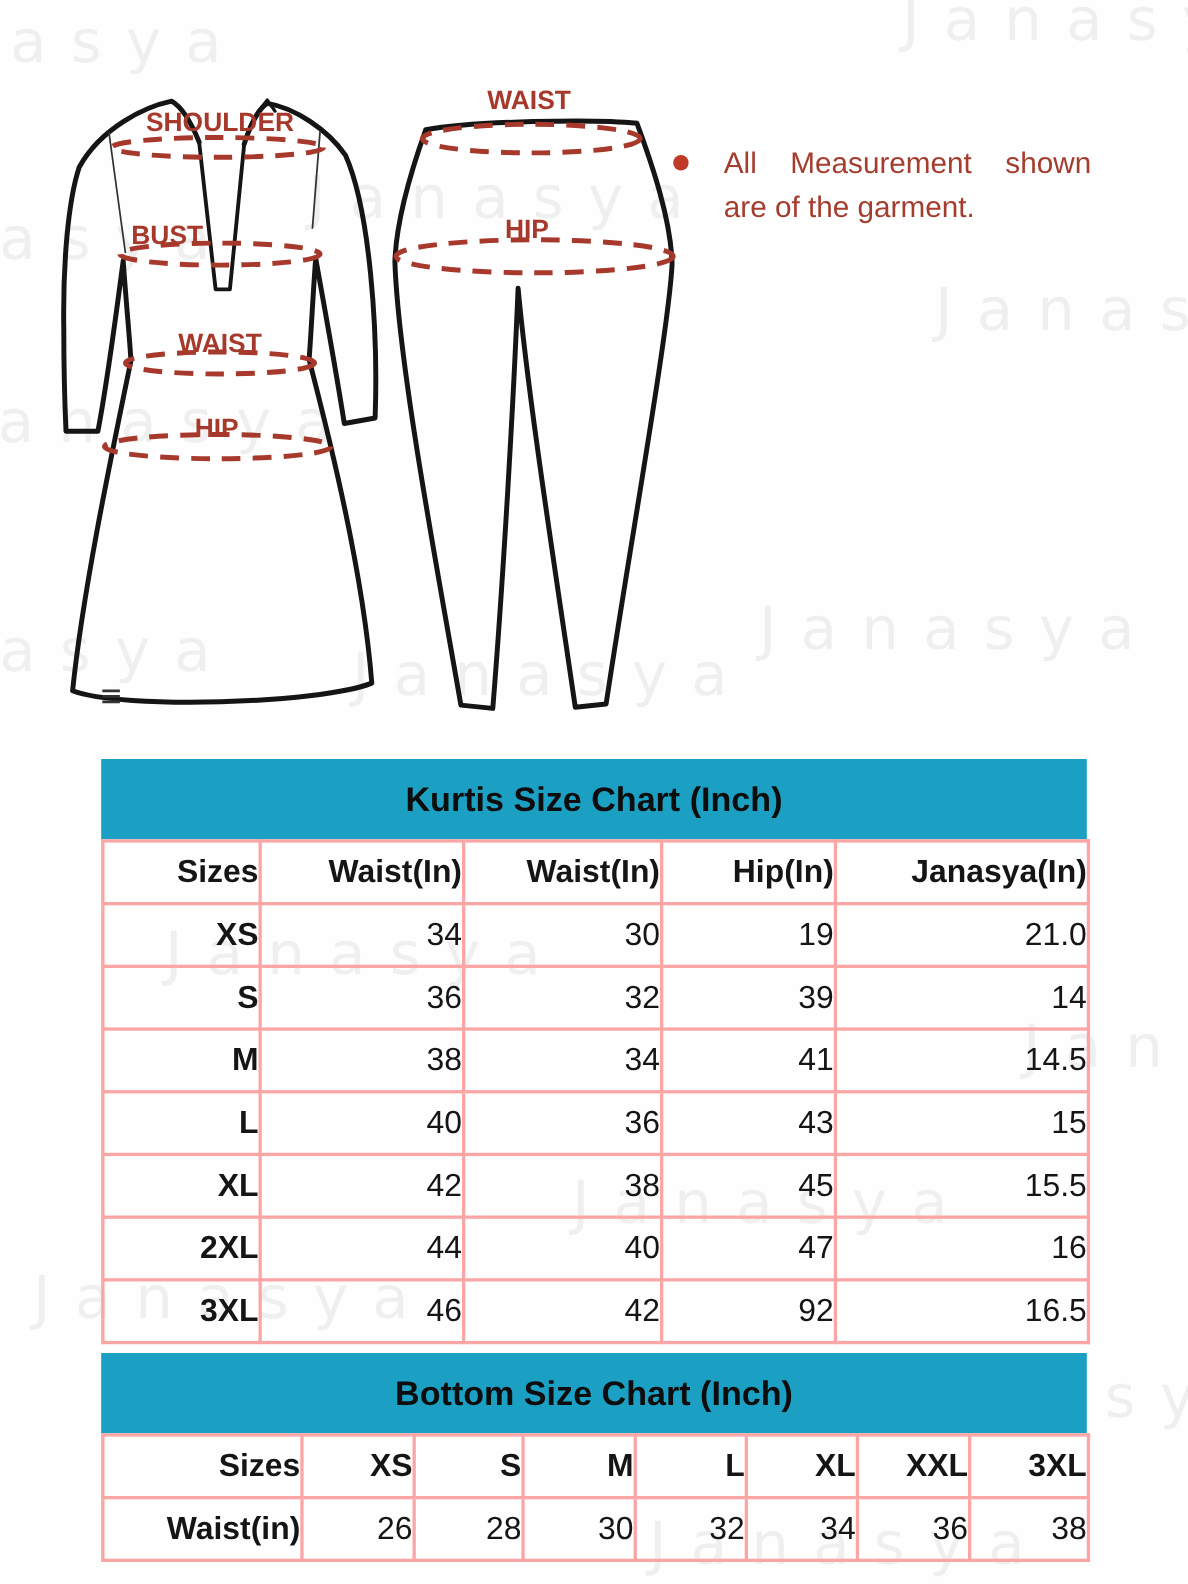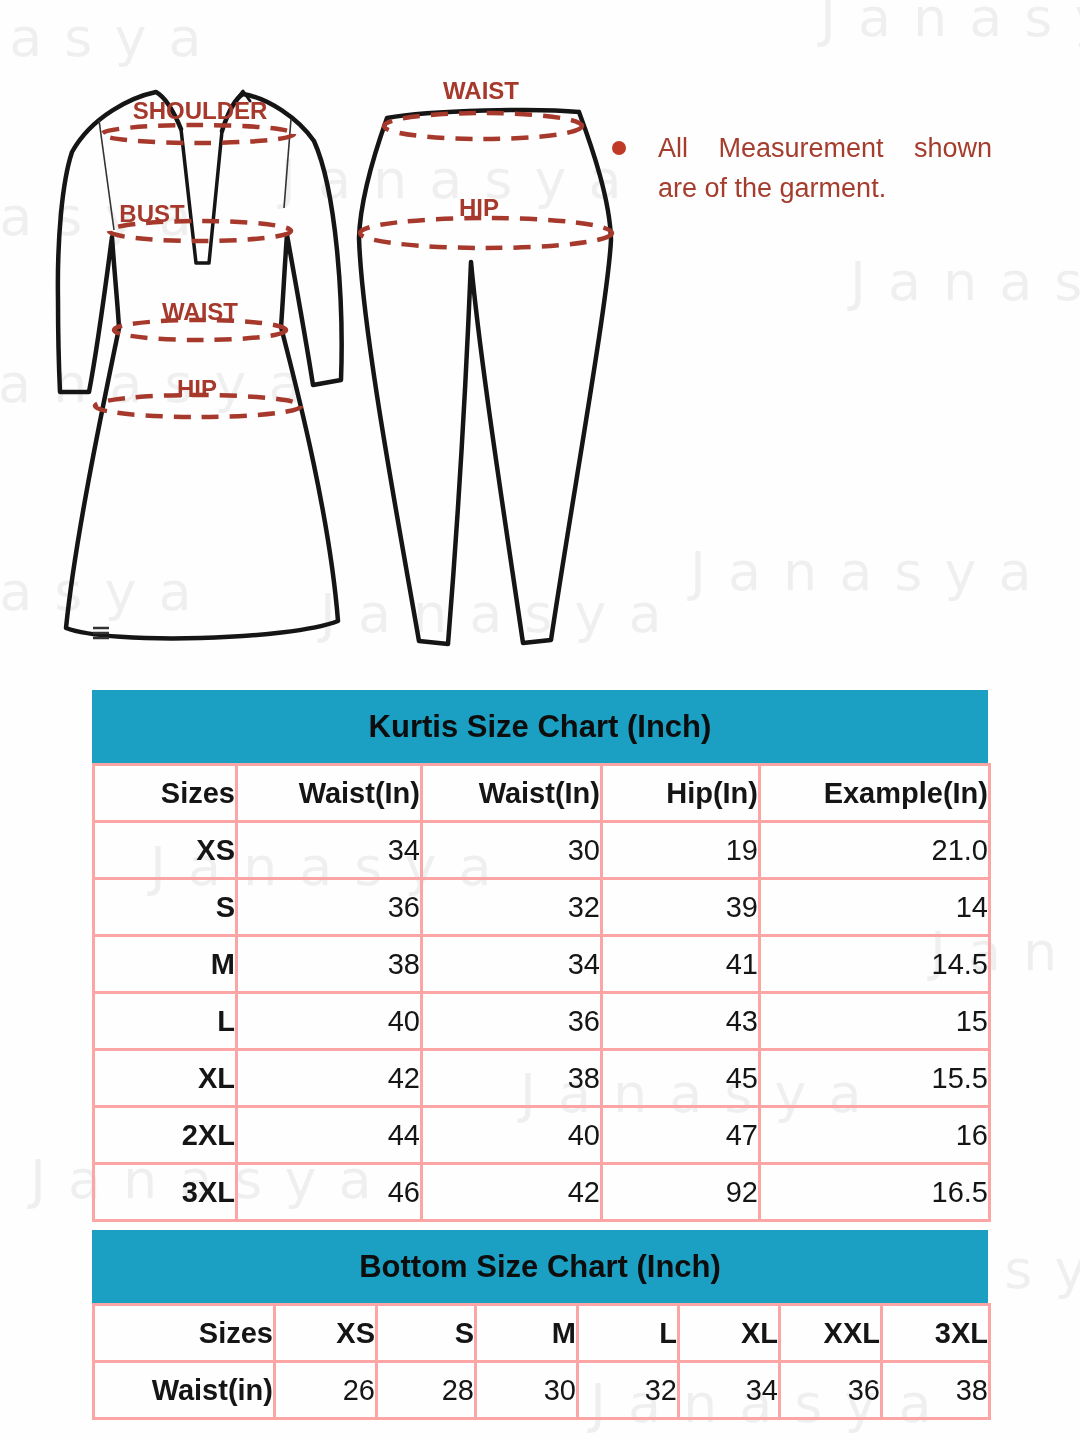--- a/index.html
+++ b/index.html
@@ -179,21 +179,21 @@
           <col style="width:180px">
           <col style="width:158px">
           <col style="width:230px">
       </colgroup>
     <thead>
           <tr>
             <th>Sizes</th>
             <th>Waist(In)</th>
             <th>Waist(In)</th>
             <th>Hip(In)</th>
-            <th>Example(In)</th>
+            <th>Janasya(In)</th>
           </tr>
         </thead>
         <tbody>
           <tr>
             <td>XS</td>
             <td>34</td>
             <td>30</td>
             <td>19</td>
             <td>21.0</td>
           </tr>

